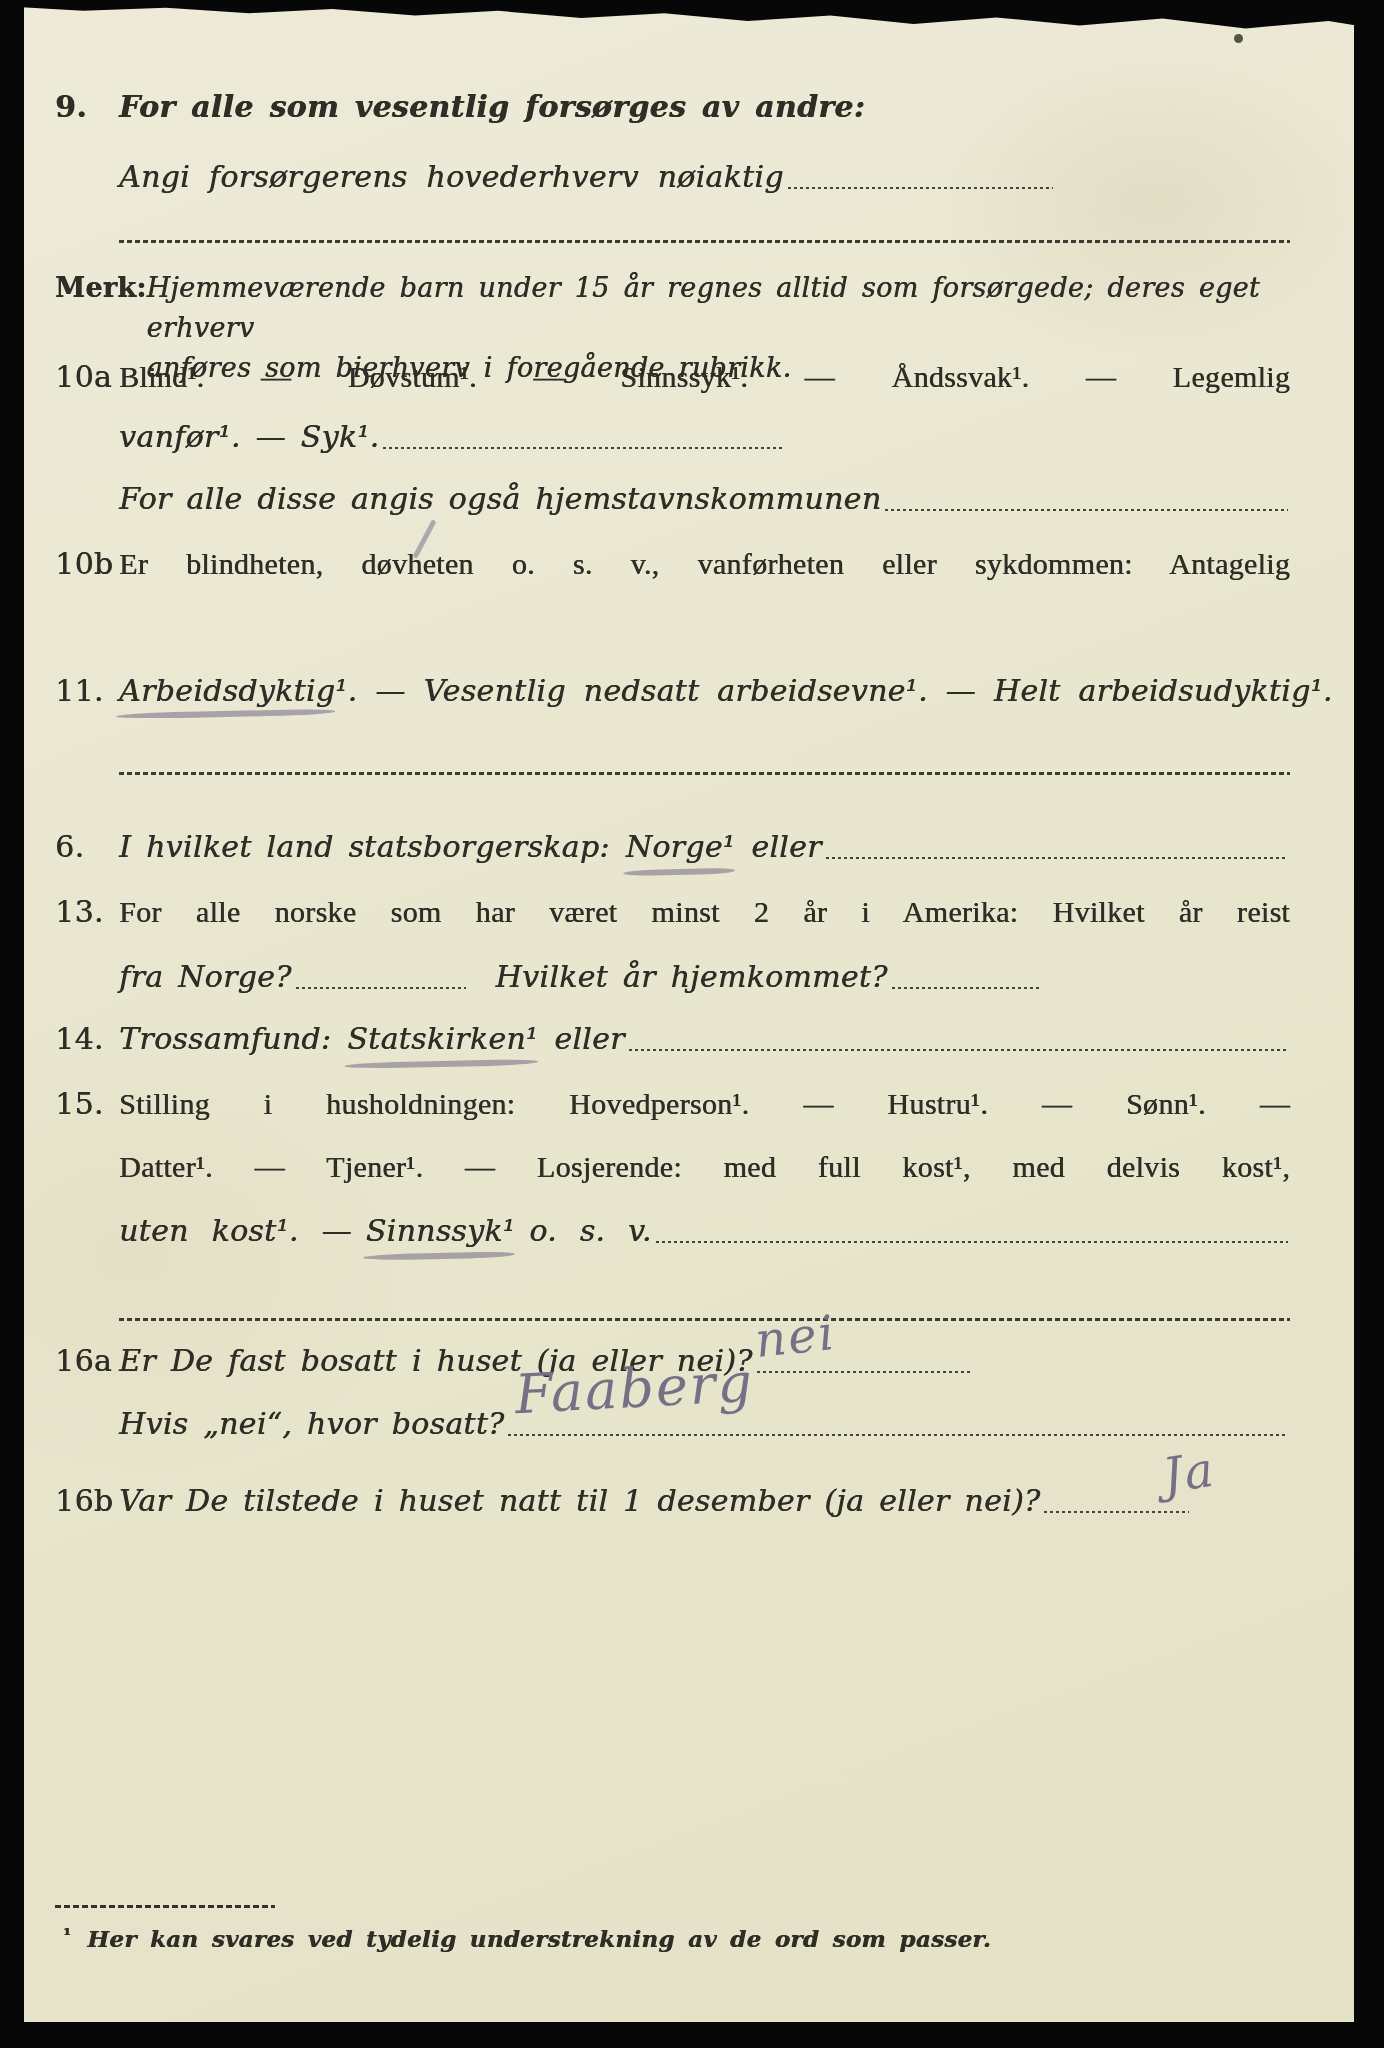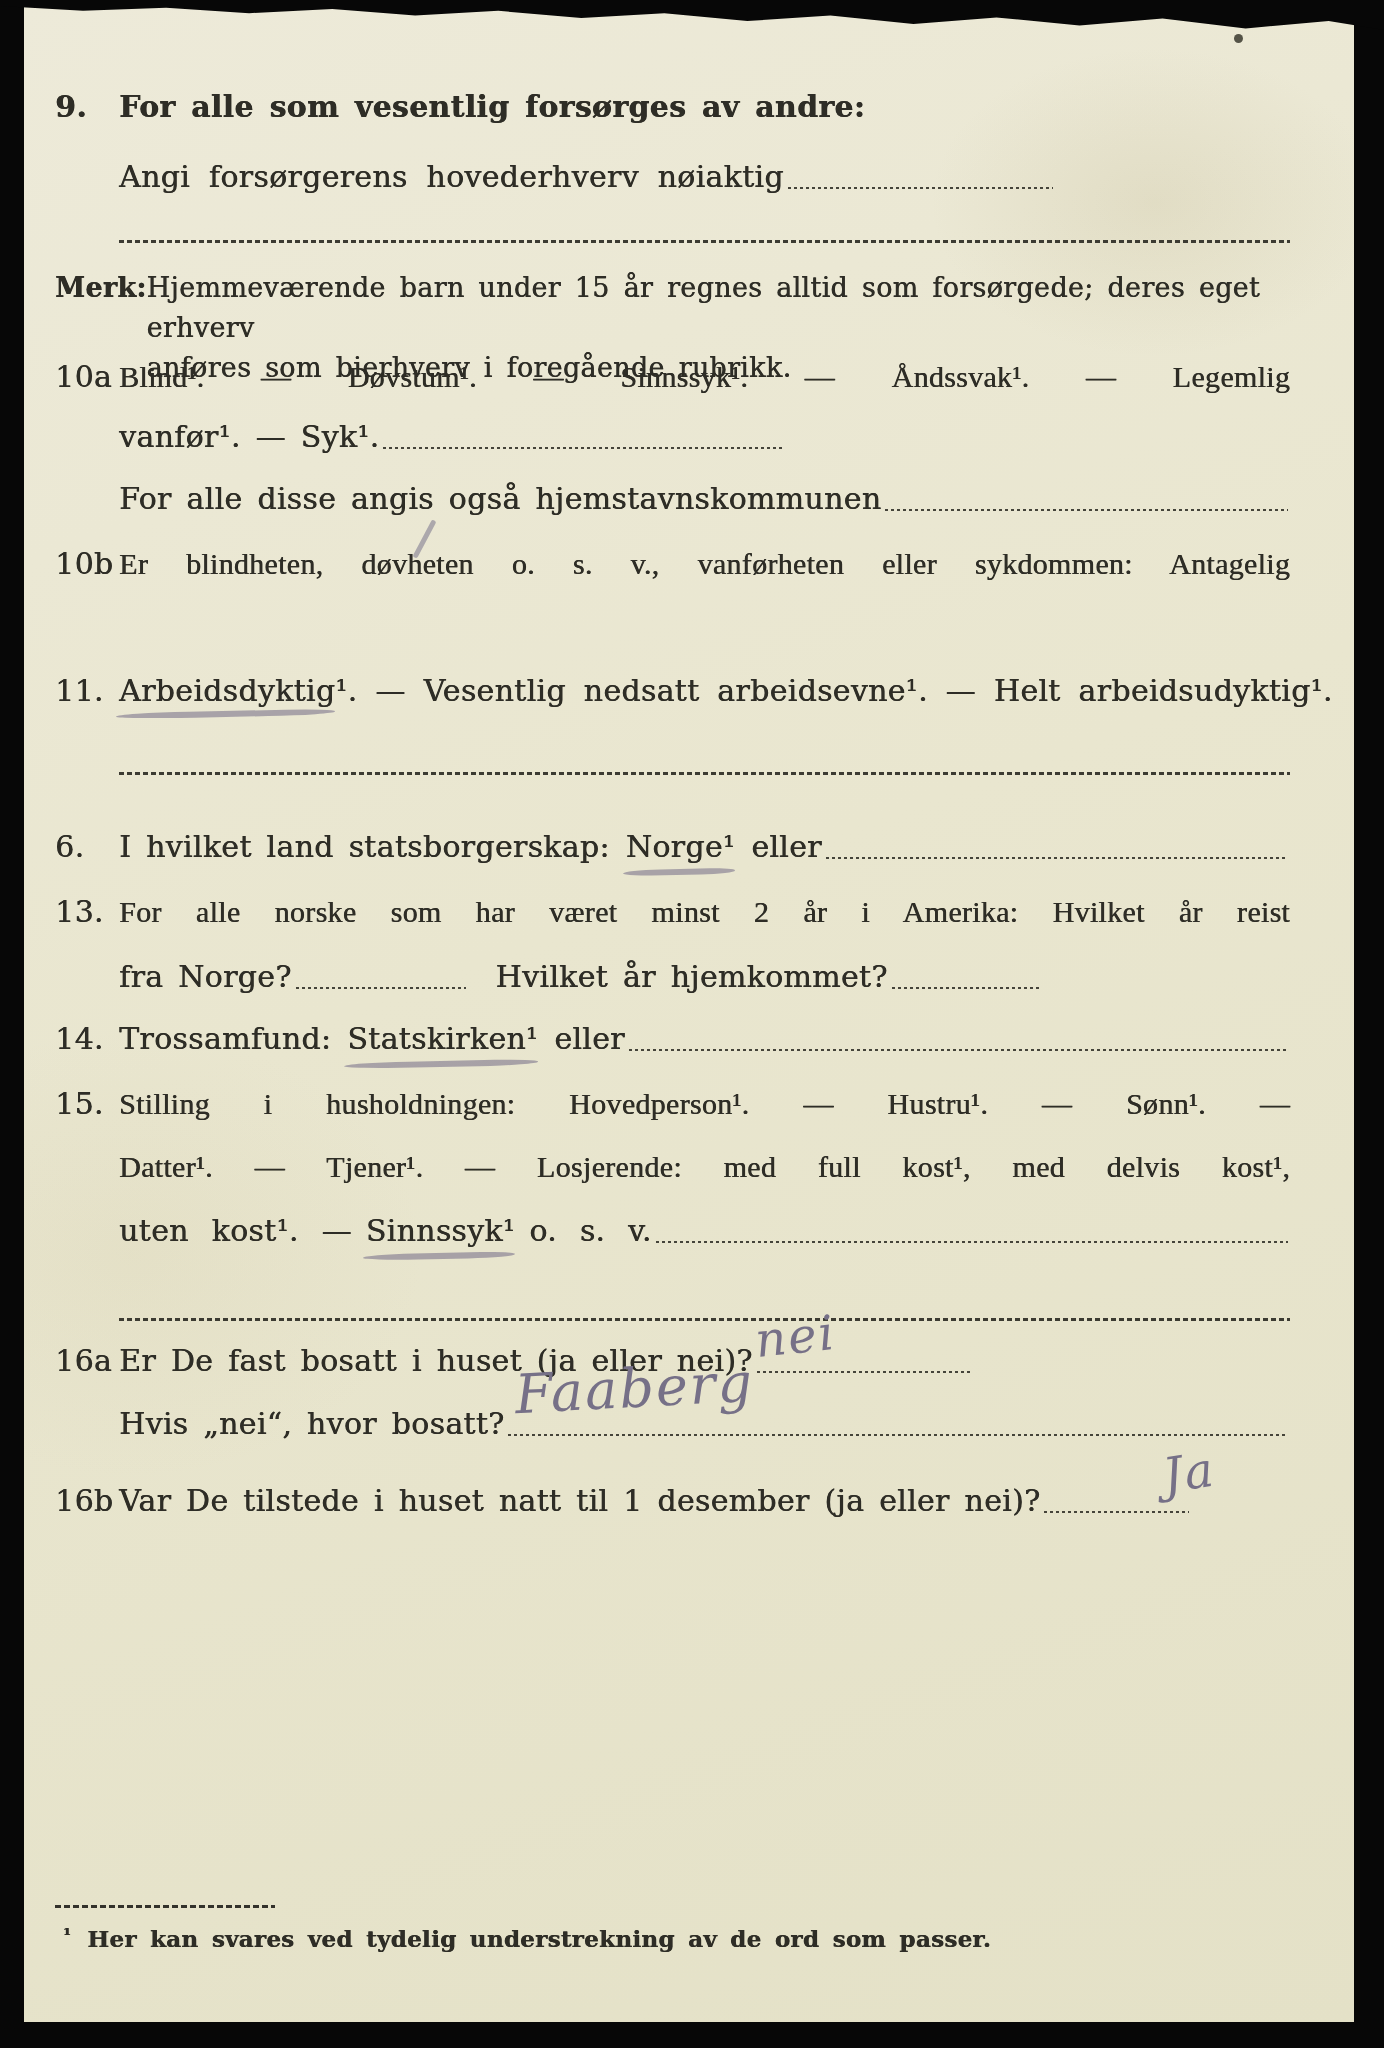--- a/index.html
+++ b/index.html
@@ -23,21 +23,21 @@
   }
   .row {
     position:absolute; left:31px; right:64px;
     display:flex; align-items:baseline;
     font-size:30px; line-height:1.25; color:#2e2d26;
     text-shadow:0.5px 0 0 currentColor;
     letter-spacing:0.3px; word-spacing:5px;
     white-space:nowrap;
   }
   .num { flex:0 0 64px; }
-  .txt { flex:none; }
+  .txt { flex:none;font-style:italic; }
   .fill { flex:1; text-align:justify; text-align-last:justify; white-space:normal;font-family:Liberation Serif, serif; }
   .dots {
     align-self:flex-end; height:2px; margin:0 2px 7px 4px;
     background:repeating-linear-gradient(90deg,#45443a 0 3px, transparent 3px 6px);
   }
   .dots.grow { flex:1; }
   .spacer { flex:1; }
   .divider {
     position:absolute; left:95px; right:64px; height:3px;
     background:repeating-linear-gradient(90deg,#3c3b32 0 5px, transparent 5px 8px);
@@ -48,21 +48,21 @@
     background:#8b8596; opacity:.7;
     border-radius:60% 40% 55% 65% / 100% 70% 100% 80%;
     transform:rotate(-1.2deg);
   }
   .hw {
     position:absolute; font-style:italic; color:#767087;
     text-shadow:none; letter-spacing:2px; font-weight:normal;
   }
   .merk-label { flex:0 0 80px; font-weight:bold; font-size:27px; }
   .merk-body { flex:1; font-size:27px; line-height:40px; white-space:normal; }
-  .merk-line { display:block; }
+  .merk-line { display:block;font-style:italic; }
   .bold { font-weight:bold; }
   .pencil-slash {
     position:absolute; width:5px; height:42px; background:#8b8596;
     border-radius:3px; opacity:.65; transform:rotate(28deg);
   }
   .ink-dot {
     position:absolute; width:9px; height:9px; border-radius:50%;
     background:#3a382e; opacity:.85;
   }
   .footrule {

